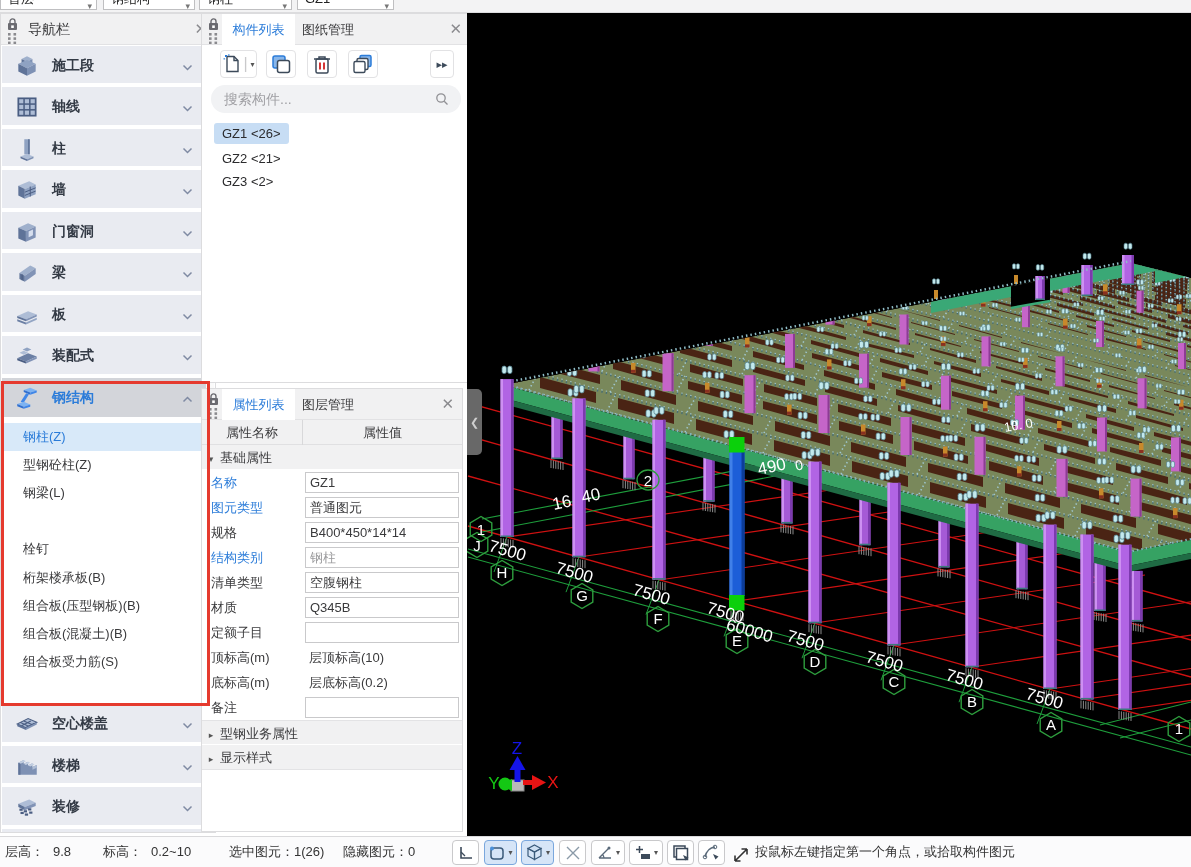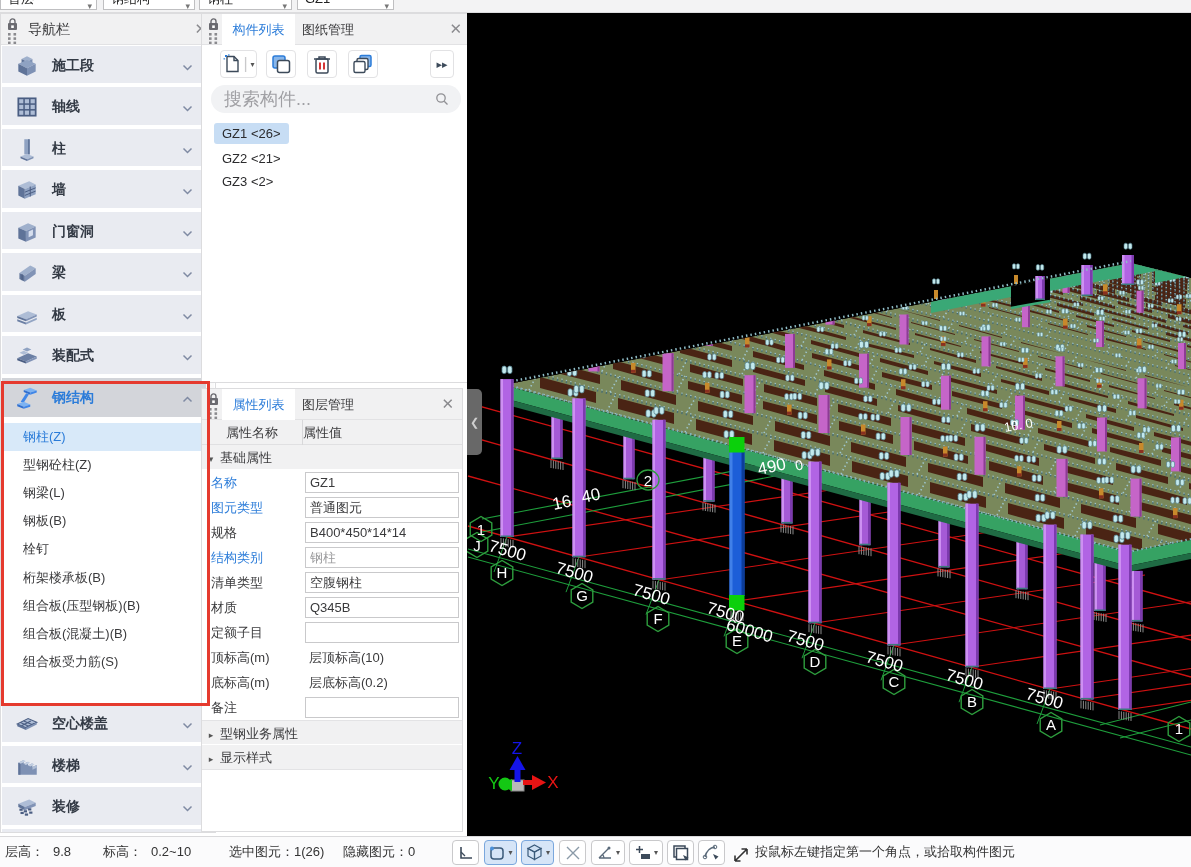--- a/index.html
+++ b/index.html
@@ -24,21 +24,21 @@
 .cicon{position:absolute;left:12px;top:7px}
 .clabel{position:absolute;left:50px;top:0;line-height:39px;font-size:14px;color:#333a45;font-weight:bold}
 .chev{position:absolute;right:14px;top:13px;width:10px;height:10px}
 .sub{position:absolute;left:1px;right:9px;height:28.2px;line-height:28px;padding-left:21px;font-size:13px;color:#3a3a3c;background:#fff}
 .selsub{background:#d8e9f9;color:#2b7cd9}
 #navsb{position:absolute;right:1px;top:31px;width:8px;bottom:1px;background:#fafafa}
 #navsb .th{position:absolute;left:1px;width:6px;top:8px;height:95px;background:#dcdcde;border-radius:3px}
 
 #pa{left:201px;top:13px;width:270px;height:370px}
 .tbtn{position:absolute;top:36px;height:28px;background:#fff;border:1px solid #e2e2e4;border-radius:4px;display:flex;align-items:center;justify-content:center}
-#search{position:absolute;left:9px;right:9px;top:71px;height:28px;background:#f1f2f4;border-radius:14px;font-size:18px;color:#a0a0a4;line-height:28px;padding-left:13px}
+#search{position:absolute;left:9px;right:9px;top:71px;height:28px;background:#f1f2f4;border-radius:14px;font-size:14px;color:#a0a0a4;line-height:28px;padding-left:13px}
 .gitem{position:absolute;left:12px;height:21px;line-height:21px;font-size:13px;color:#2b2b2d;padding:0 8px;border-radius:3px}
 
 #pb{left:201px;top:388px;width:262px;height:444px}
 .thead{position:absolute;left:0;right:0;top:31px;height:25px;background:#f1f1f2;border-bottom:1px solid #e0e0e2;font-size:13px;color:#3a3a3c}
 .group{position:absolute;left:0;right:0;height:25px;background:#f1f1f2;font-size:13px;color:#3a3a3c;line-height:25px;border-bottom:1px solid #fff}
 .garr{display:inline-block;width:18px;text-align:center;font-size:9px;color:#555}
 .prow{position:absolute;left:0;right:0;height:25px;font-size:13px}
 .plab{position:absolute;left:9px;top:0;line-height:25px}
 .vbox{position:absolute;left:103px;right:3px;top:2px;bottom:2px;border:1px solid #c9c9cb;background:#fff;line-height:19px;padding-left:4px;color:#3a3a3c}
 .vflat{position:absolute;left:107px;right:3px;top:0;line-height:25px;color:#3a3a3c}
@@ -196,21 +196,20 @@
             <polygon points="9,20 15,18 15,20 9,22" fill="#3f86e8"></polygon>
           </svg></span>
         <span class="clabel" style="color:#2b7cd9">钢结构</span>
         <span class="chev"><svg width="11" height="11" viewBox="0 0 11 11">
             <path d="M1.5 7.5 L5.5 3.5 L9.5 7.5" fill="none" stroke="#7f8aa3" stroke-width="1.5"></path>
           </svg></span>
       </div>
       <div class="sub selsub" style="top:377.5px">钢柱(Z)</div>
       <div class="sub" style="top:405.7px">型钢砼柱(Z)</div>
       <div class="sub" style="top:433.9px">钢梁(L)</div>
-      <div class="sub" style="top:462.1px">钢板(B)</div>
       <div class="sub" style="top:490.3px">栓钉</div>
       <div class="sub" style="top:518.5px">桁架楼承板(B)</div>
       <div class="sub" style="top:546.7px">组合板(压型钢板)(B)</div>
       <div class="sub" style="top:574.9px">组合板(混凝土)(B)</div>
       <div class="sub" style="top:603.1px">组合板受力筋(S)</div>
       <div class="cat" style="top:659px">
         <span class="cicon"><svg width="26" height="26" viewBox="0 0 24 24">
             <polygon points="3,12 13,7 21,10.5 11,15.5" fill="#aebdd6" stroke="#4a5d82" stroke-width="1"></polygon>
             <line x1="6" y1="10.7" x2="14" y2="14.2" stroke="#4a5d82" stroke-width="1"></line>
             <line x1="9" y1="9.3" x2="17" y2="12.8" stroke="#4a5d82" stroke-width="1"></line>
@@ -342,21 +341,21 @@
             <rect x="1" y="23.6" width="2.6" height="2.6"></rect>
             <rect x="6.5" y="23.6" width="2.6" height="2.6"></rect>
           </g>
         </svg></div>
     <div class="tab tabact" style="left:20px;width:73px">属性列表</div>
     <div class="tab tabin" style="left:93px;width:66px">图层管理</div>
     <div class="pclose">✕</div>
   </div>
   <div class="thead">
     <div style="position:absolute;left:0;width:100px;text-align:center;line-height:25px">属性名称</div>
-    <div style="position:absolute;left:100px;right:0;line-height:25px;border-left:1px solid #d8d8da">属性值</div>
+    <div style="position:absolute;left:100px;right:0;text-align:center;line-height:25px;border-left:1px solid #d8d8da">属性值</div>
   </div>
   <div class="group" style="top:56px"><span class="garr">▾</span>基础属性</div>
   <div style="position:absolute;left:0;top:81px;right:0;bottom:0">
     <div class="prow" style="top:0px">
         <div class="plab" style="color:#2b7cd9">名称</div>
         <div class="vbox">GZ1</div>
       </div>
       <div class="prow" style="top:25px">
         <div class="plab" style="color:#2b7cd9">图元类型</div>
         <div class="vbox">普通图元</div>

